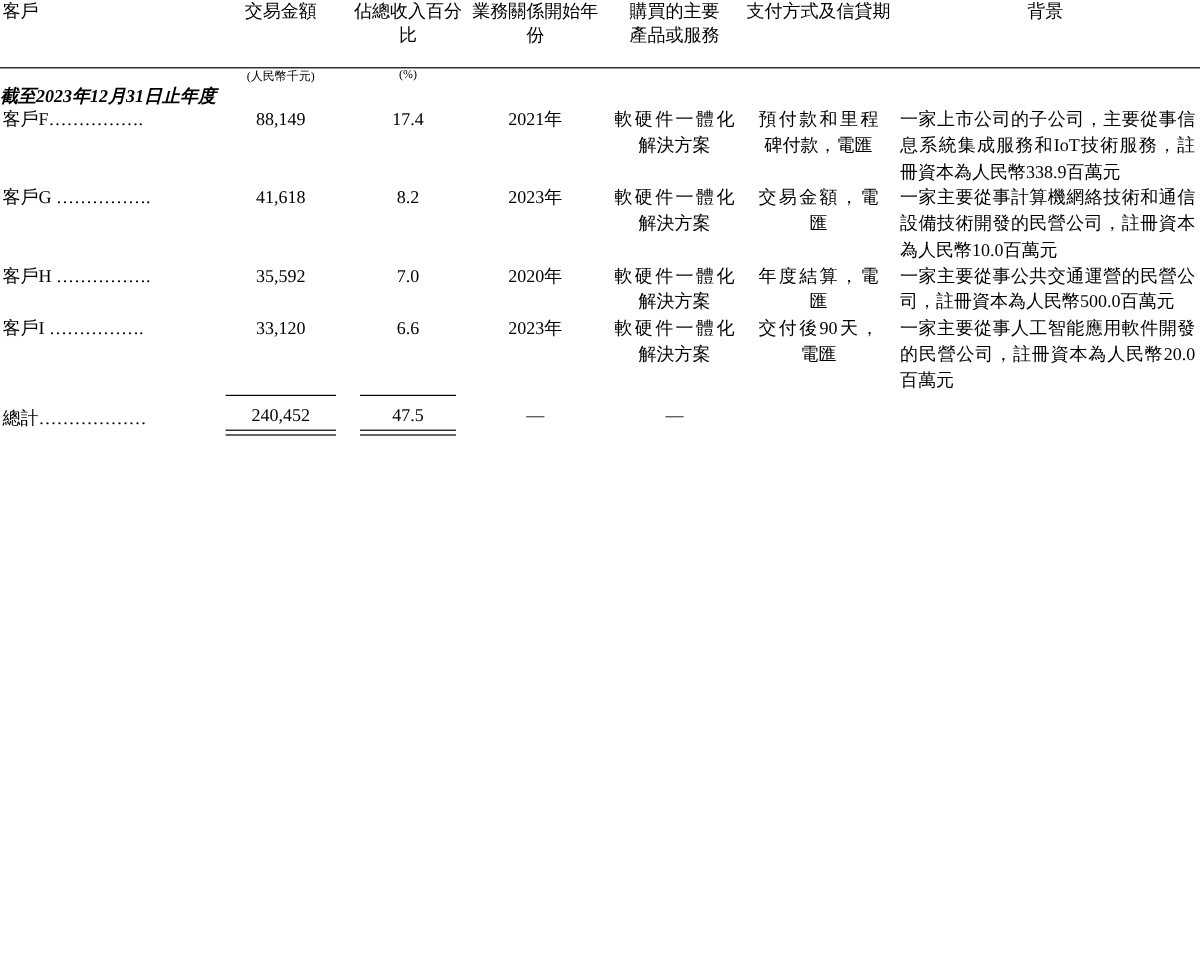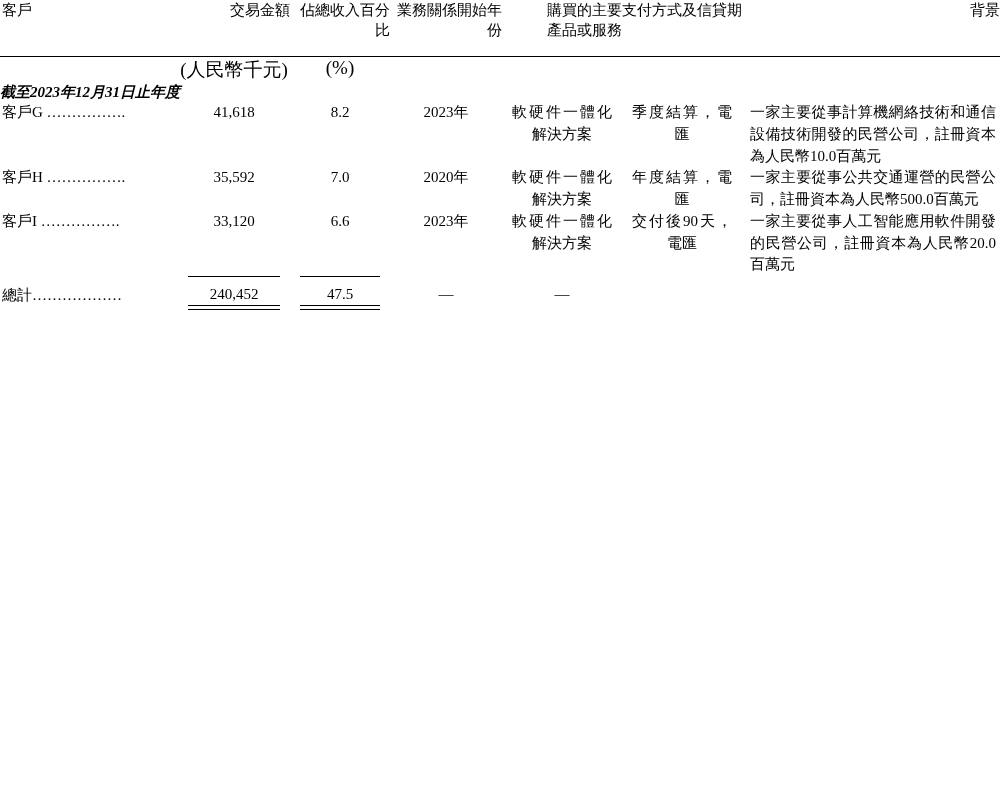--- a/index.html
+++ b/index.html
@@ -34,21 +34,21 @@
   
   col.c-client { width: 178px; }
   col.c-amount { width: 112px; }
   col.c-pct    { width: 100px; }
   col.c-year   { width: 112px; }
   col.c-prod   { width: 120px; }
   col.c-pay    { width: 120px; }
   col.c-bg     { width: 258px; }
 
   .hdr-cell {
-    text-align: right;
+    text-align: center;
     font-size: 15px;
     line-height: 1.35;
     padding: 6px 6px 8px 6px;
     font-weight: normal;
   }
   .hdr-cell.left {
     text-align: left;
     padding-left: 2px;
   }
   .hdr-row-top td {
@@ -60,21 +60,21 @@
     padding: 0;
   }
   .rule {
     border-top: 1px solid #000;
     height: 0;
     font-size: 0;
     line-height: 0;
   }
   .unit-row td {
     text-align: center;
-    font-size: 19px;
+    font-size: 10px;
     padding: 7px 4px 6px 4px;
   }
   .section-row td {
     font-weight: bold;
     font-style: italic;
     font-size: 15px;
     padding: 12px 2px 10px 2px;
     text-align: left;
   }
   .data-row td {
@@ -169,29 +169,38 @@
         <td>(%)</td>
         <td></td>
         <td></td>
         <td></td>
         <td></td>
       </tr>
       <tr class="section-row">
         <td colspan="7">截至2023年12月31日止年度</td>
       </tr>
 
+      <tr class="data-row">
+        <td class="cell-client">客戶F…………….</td>
+        <td class="cell-center">88,149</td>
+        <td class="cell-center">17.4</td>
+        <td class="cell-center">2021年</td>
+        <td class="cell-prod">軟硬件一體化解決方案</td>
+        <td class="cell-pay">預付款和里程碑付款，電匯</td>
+        <td class="cell-just">一家上市公司的子公司，主要從事信息系統集成服務和IoT技術服務，註冊資本為人民幣338.9百萬元</td>
+      </tr>
 
 
       <tr class="data-row">
         <td class="cell-client">客戶G …………….</td>
         <td class="cell-center">41,618</td>
         <td class="cell-center">8.2</td>
         <td class="cell-center">2023年</td>
         <td class="cell-prod">軟硬件一體化解決方案</td>
-        <td class="cell-pay">季度結算，電匯</td>
+        <td class="cell-pay">交易金額，電匯</td>
         <td class="cell-just">一家主要從事計算機網絡技術和通信設備技術開發的民營公司，註冊資本為人民幣10.0百萬元</td>
       </tr>
 
       <tr class="data-row">
         <td class="cell-client">客戶H …………….</td>
         <td class="cell-center">35,592</td>
         <td class="cell-center">7.0</td>
         <td class="cell-center">2020年</td>
         <td class="cell-prod">軟硬件一體化解決方案</td>
         <td class="cell-pay">年度結算，電匯</td>

